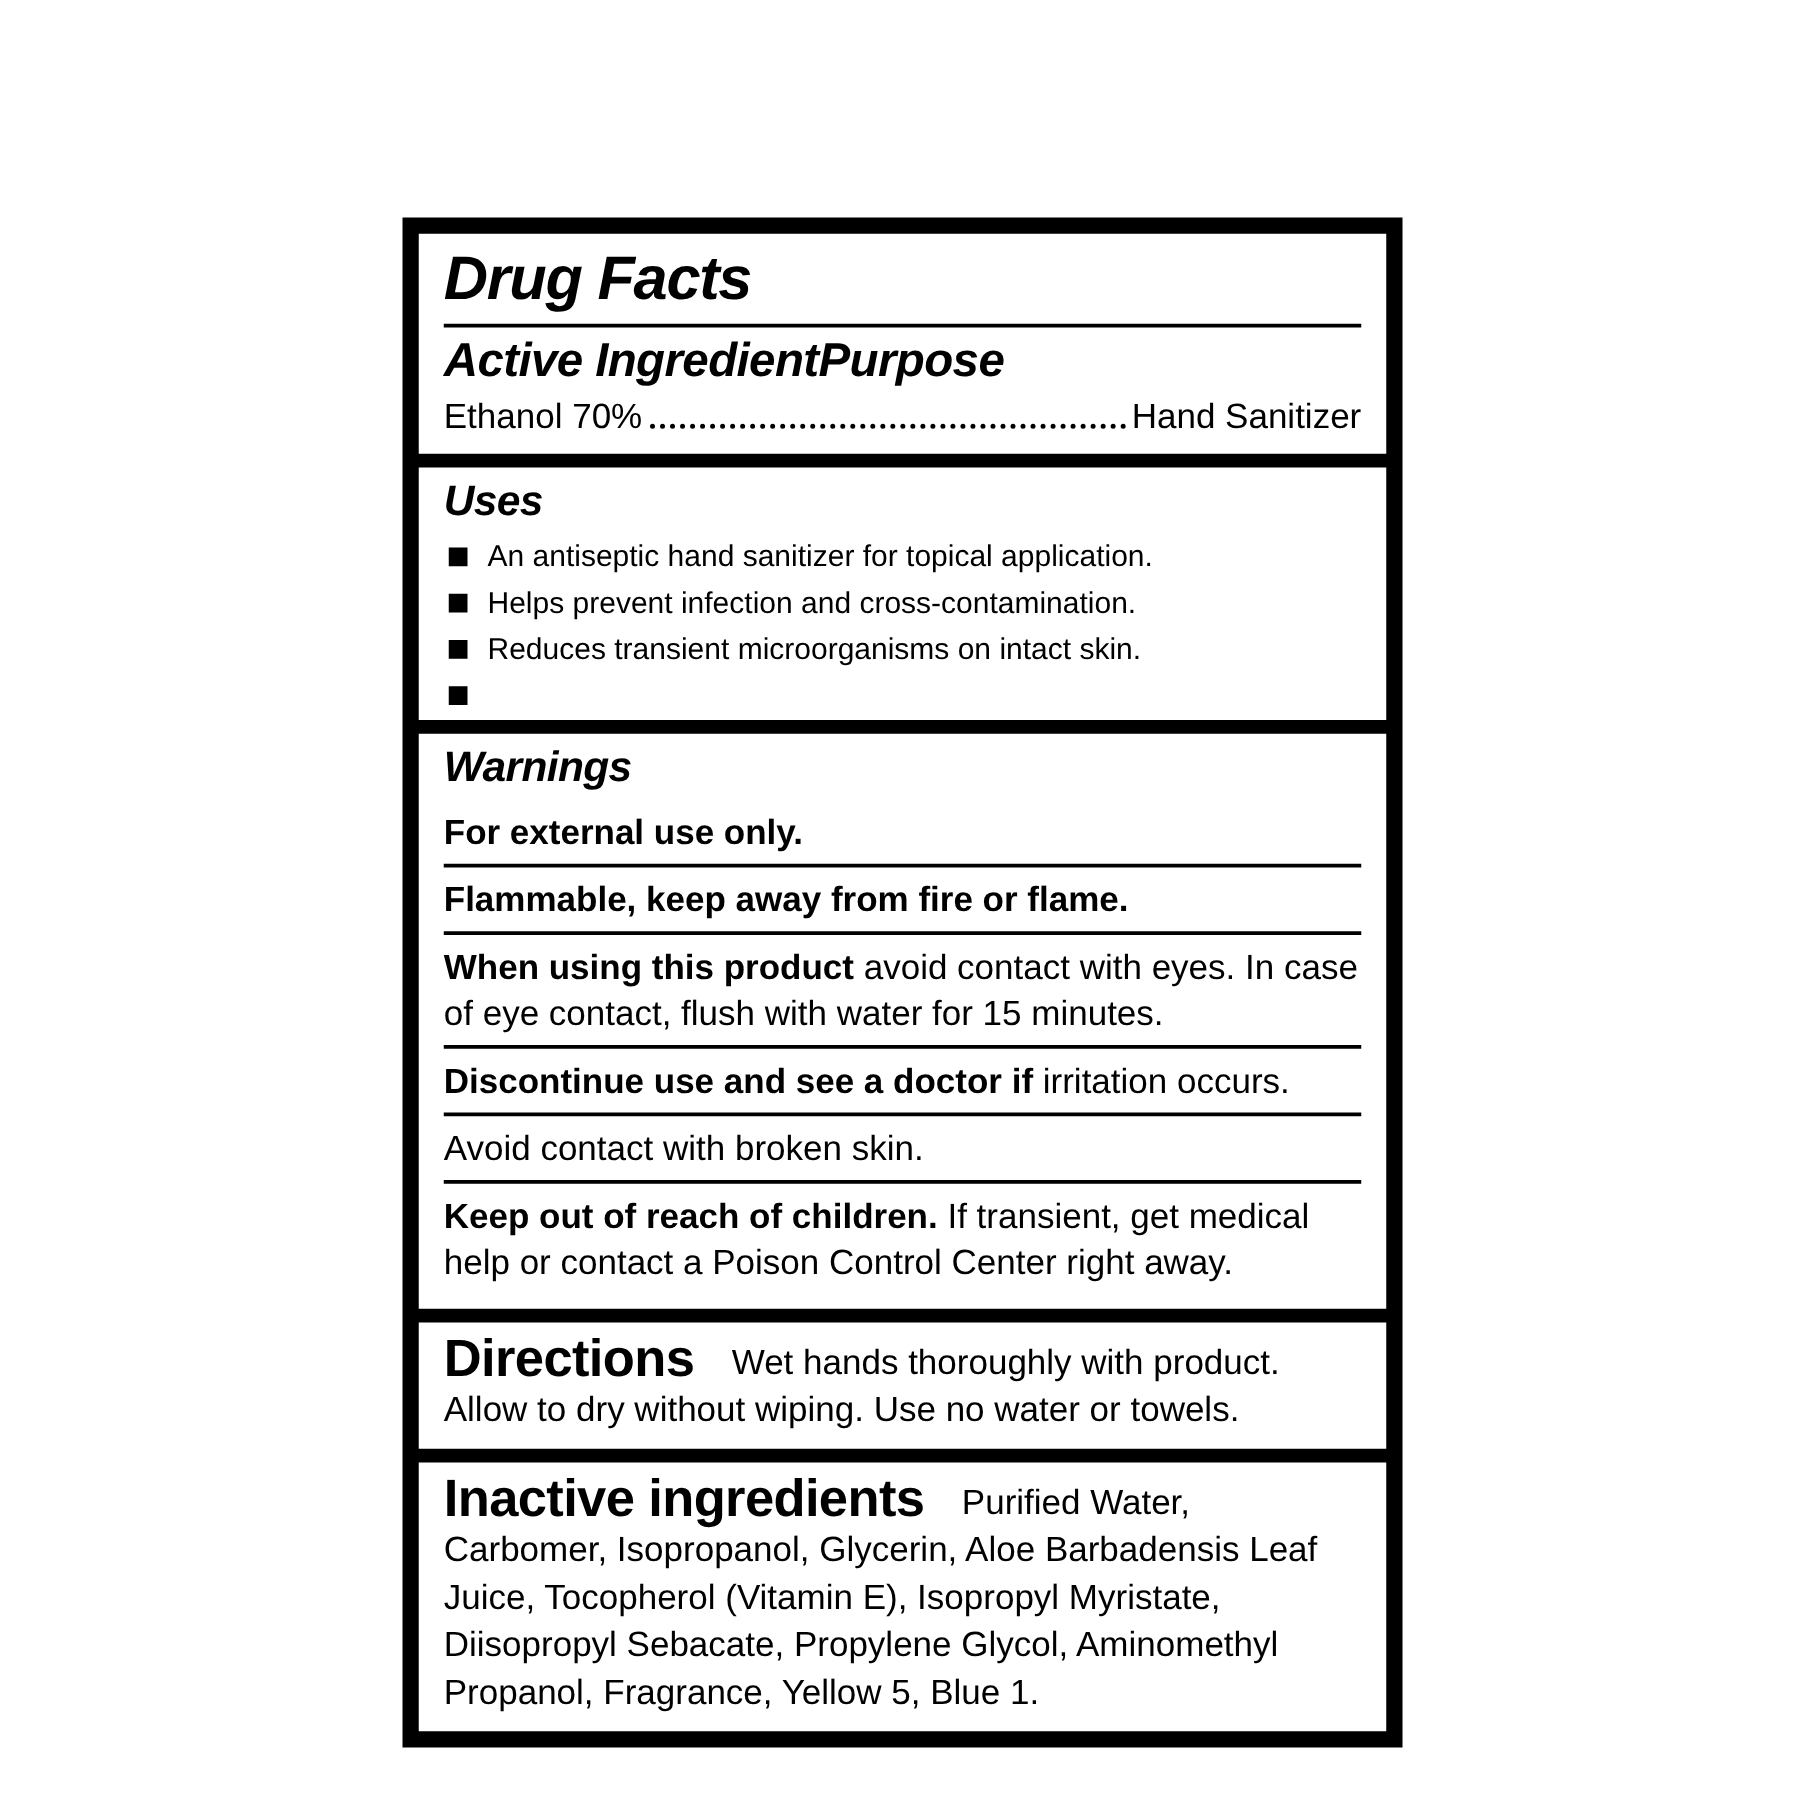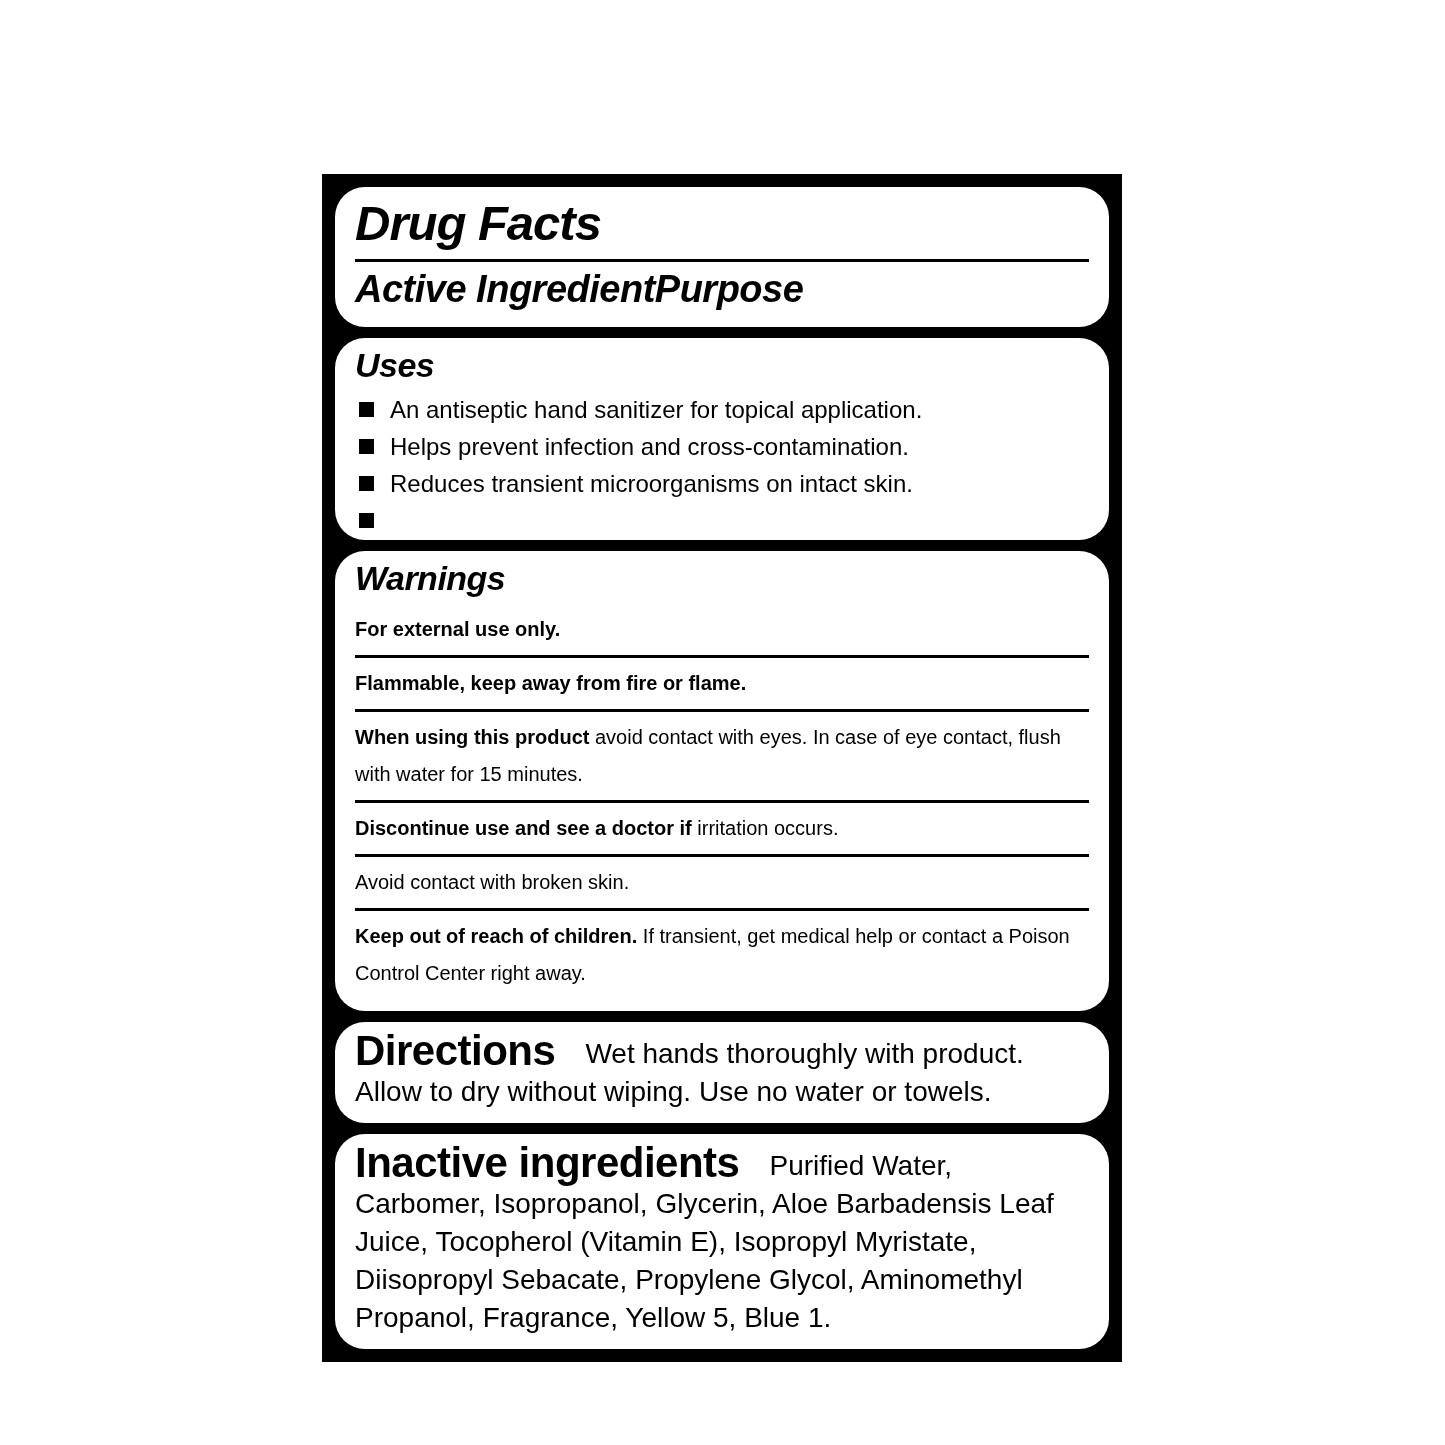--- a/index.html
+++ b/index.html
@@ -19,21 +19,21 @@
     top: 174px;
     width: 800px;
     box-sizing: border-box;
     background: #000000;
     padding: 13px;
     display: flex;
     flex-direction: column;
     gap: 11px;
   }
 
-  .panel { background: #ffffff; padding: 8px 20px 12px 20px; border-radius: 30px; }
+  .panel { background: #ffffff; padding: 8px 20px 12px 20px; }
 
   .title {
     font-size: 49px;
     font-weight: bold;
     font-style: italic;
     letter-spacing: -1px;
     line-height: 1.1;
     margin: 2px 0 8px 0;
   }
   .rule { height: 3px; background: #000000; }
@@ -77,21 +77,21 @@
     padding-left: 4px;
   }
   .sq {
     width: 15px;
     height: 15px;
     background: #000000;
     flex: 0 0 15px;
     margin: 11px 16px 0 0;
   }
 
-  .warn-item { font-size: 20px; line-height: 37px; padding: 7px 0; }
+  .warn-item { font-size: 28px; line-height: 37px; padding: 7px 0; }
   .warn-item b { font-weight: bold; }
   .warn-rule { height: 3px; background: #000000; }
 
   .flow-text { font-size: 28px; line-height: 38px; margin: 0; }
   .inline-head {
     font-size: 42px;
     font-weight: bold;
     letter-spacing: -0.5px;
     margin-right: 30px;
     vertical-align: -2px;
@@ -103,20 +103,25 @@
 
 <div class="canvas">
   <div class="label-box">
 
     <section class="panel">
       <div class="title">Drug Facts</div>
       <div class="rule title-rule"></div>
       <div class="ai-row">
         <span>Active Ingredient</span>
         <span>Purpose</span>
+      </div>
+      <div class="leader-row">
+        <span>Ethanol 70%</span>
+        <span class="leader"></span>
+        <span>Hand Sanitizer</span>
       </div>
     </section>
 
     <section class="panel">
       <div class="sec-head">Uses</div>
       <div class="use-item">
         <span class="sq"></span>
         <span>An antiseptic hand sanitizer for topical application.</span>
       </div>
       <div class="use-item">

